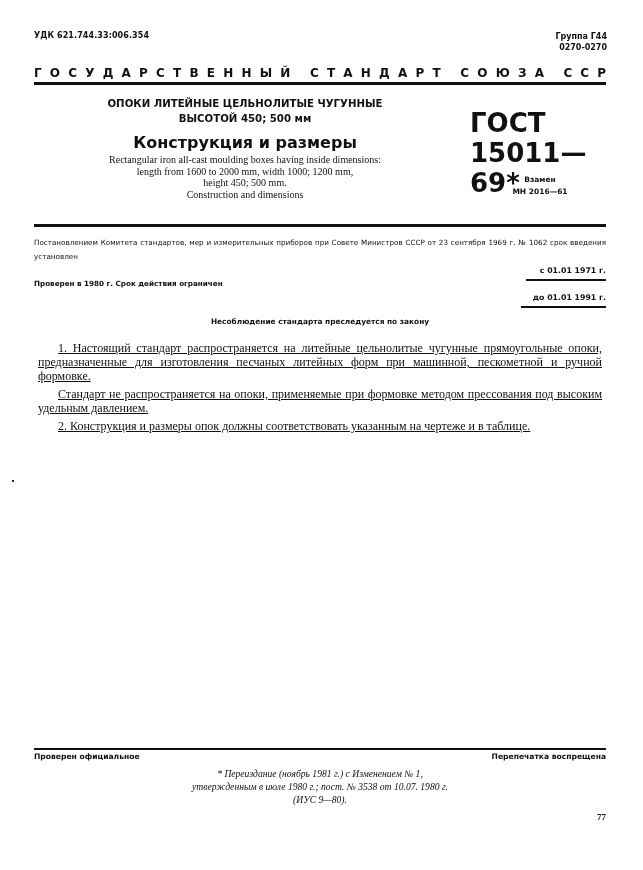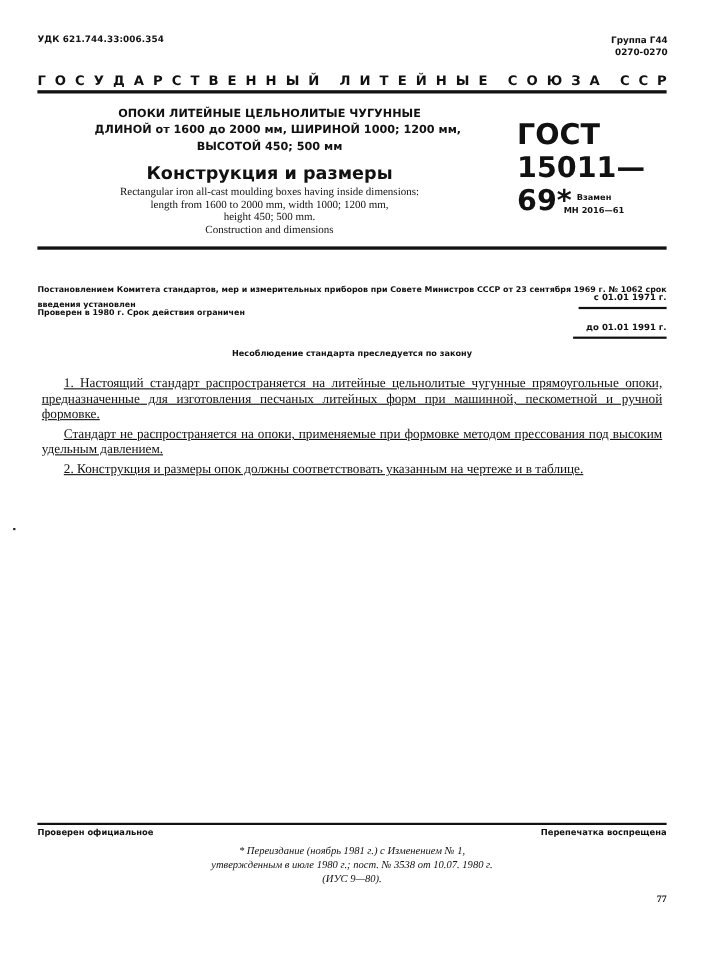--- a/index.html
+++ b/index.html
@@ -61,23 +61,23 @@
       left: 470px; top: 108px; width: 140px; text-align: left;
       font-family: "DejaVu Sans", sans-serif;
       font-weight: bold; font-size: 26px; line-height: 30px;
     }
     .gost-replace {
       left: 470px; top: 174px; width: 140px; text-align: center;
       font-family: "DejaVu Sans", sans-serif;
       font-weight: bold; font-size: 7.5px; line-height: 12px;
     }
     .decree {
-      left: 34px; top: 256px; width: 572px;
+      left: 34px; top: 236px; width: 572px;
       font-family: "DejaVu Sans", sans-serif;
-      font-weight: bold; font-size: 7.2px; line-height: 14px;
+      font-weight: normal; font-size: 7.2px; line-height: 14px;
       text-align: justify;
     }
     .date-right {
       right: 37px;
       font-family: "DejaVu Sans", sans-serif;
       font-weight: bold; font-size: 7.8px;
     }
     .date-rule {
       right: 37px; height: 1.5px; background: #111;
     }
@@ -126,29 +126,28 @@
 <body>
 
 <div class="abs udk">УДК 621.744.33:006.354</div>
 <div class="abs group">
   <div>Группа Г44</div>
   <div>0270-0270</div>
 </div>
 
 <div class="abs state-header">
   <span>ГОСУДАРСТВЕННЫЙ</span>
-  <span>ЛИТЕЙНЫЕ</span>
+  <span>СТАНДАРТ</span>
   <span>СОЮЗА</span>
   <span>ССР</span>
 </div>
 <div class="abs rule-thick" style="top:82px;"></div>
 
 <div class="abs title-block">
   <div class="title-line">ОПОКИ ЛИТЕЙНЫЕ ЦЕЛЬНОЛИТЫЕ ЧУГУННЫЕ</div>
-  <div class="title-line">ДЛИНОЙ от 1600 до 2000 мм, ШИРИНОЙ 1000; 1200 мм,</div>
   <div class="title-line">ВЫСОТОЙ 450; 500 мм</div>
   <div class="subtitle">Конструкция и размеры</div>
   <div class="en-line en-first">Rectangular iron all-cast moulding boxes having inside dimensions:</div>
   <div class="en-line">length from 1600 to 2000 mm, width 1000; 1200 mm,</div>
   <div class="en-line">height 450; 500 mm.</div>
   <div class="en-line">Construction and dimensions</div>
 </div>
 
 <div class="abs gost-code">
   <div>ГОСТ</div>

